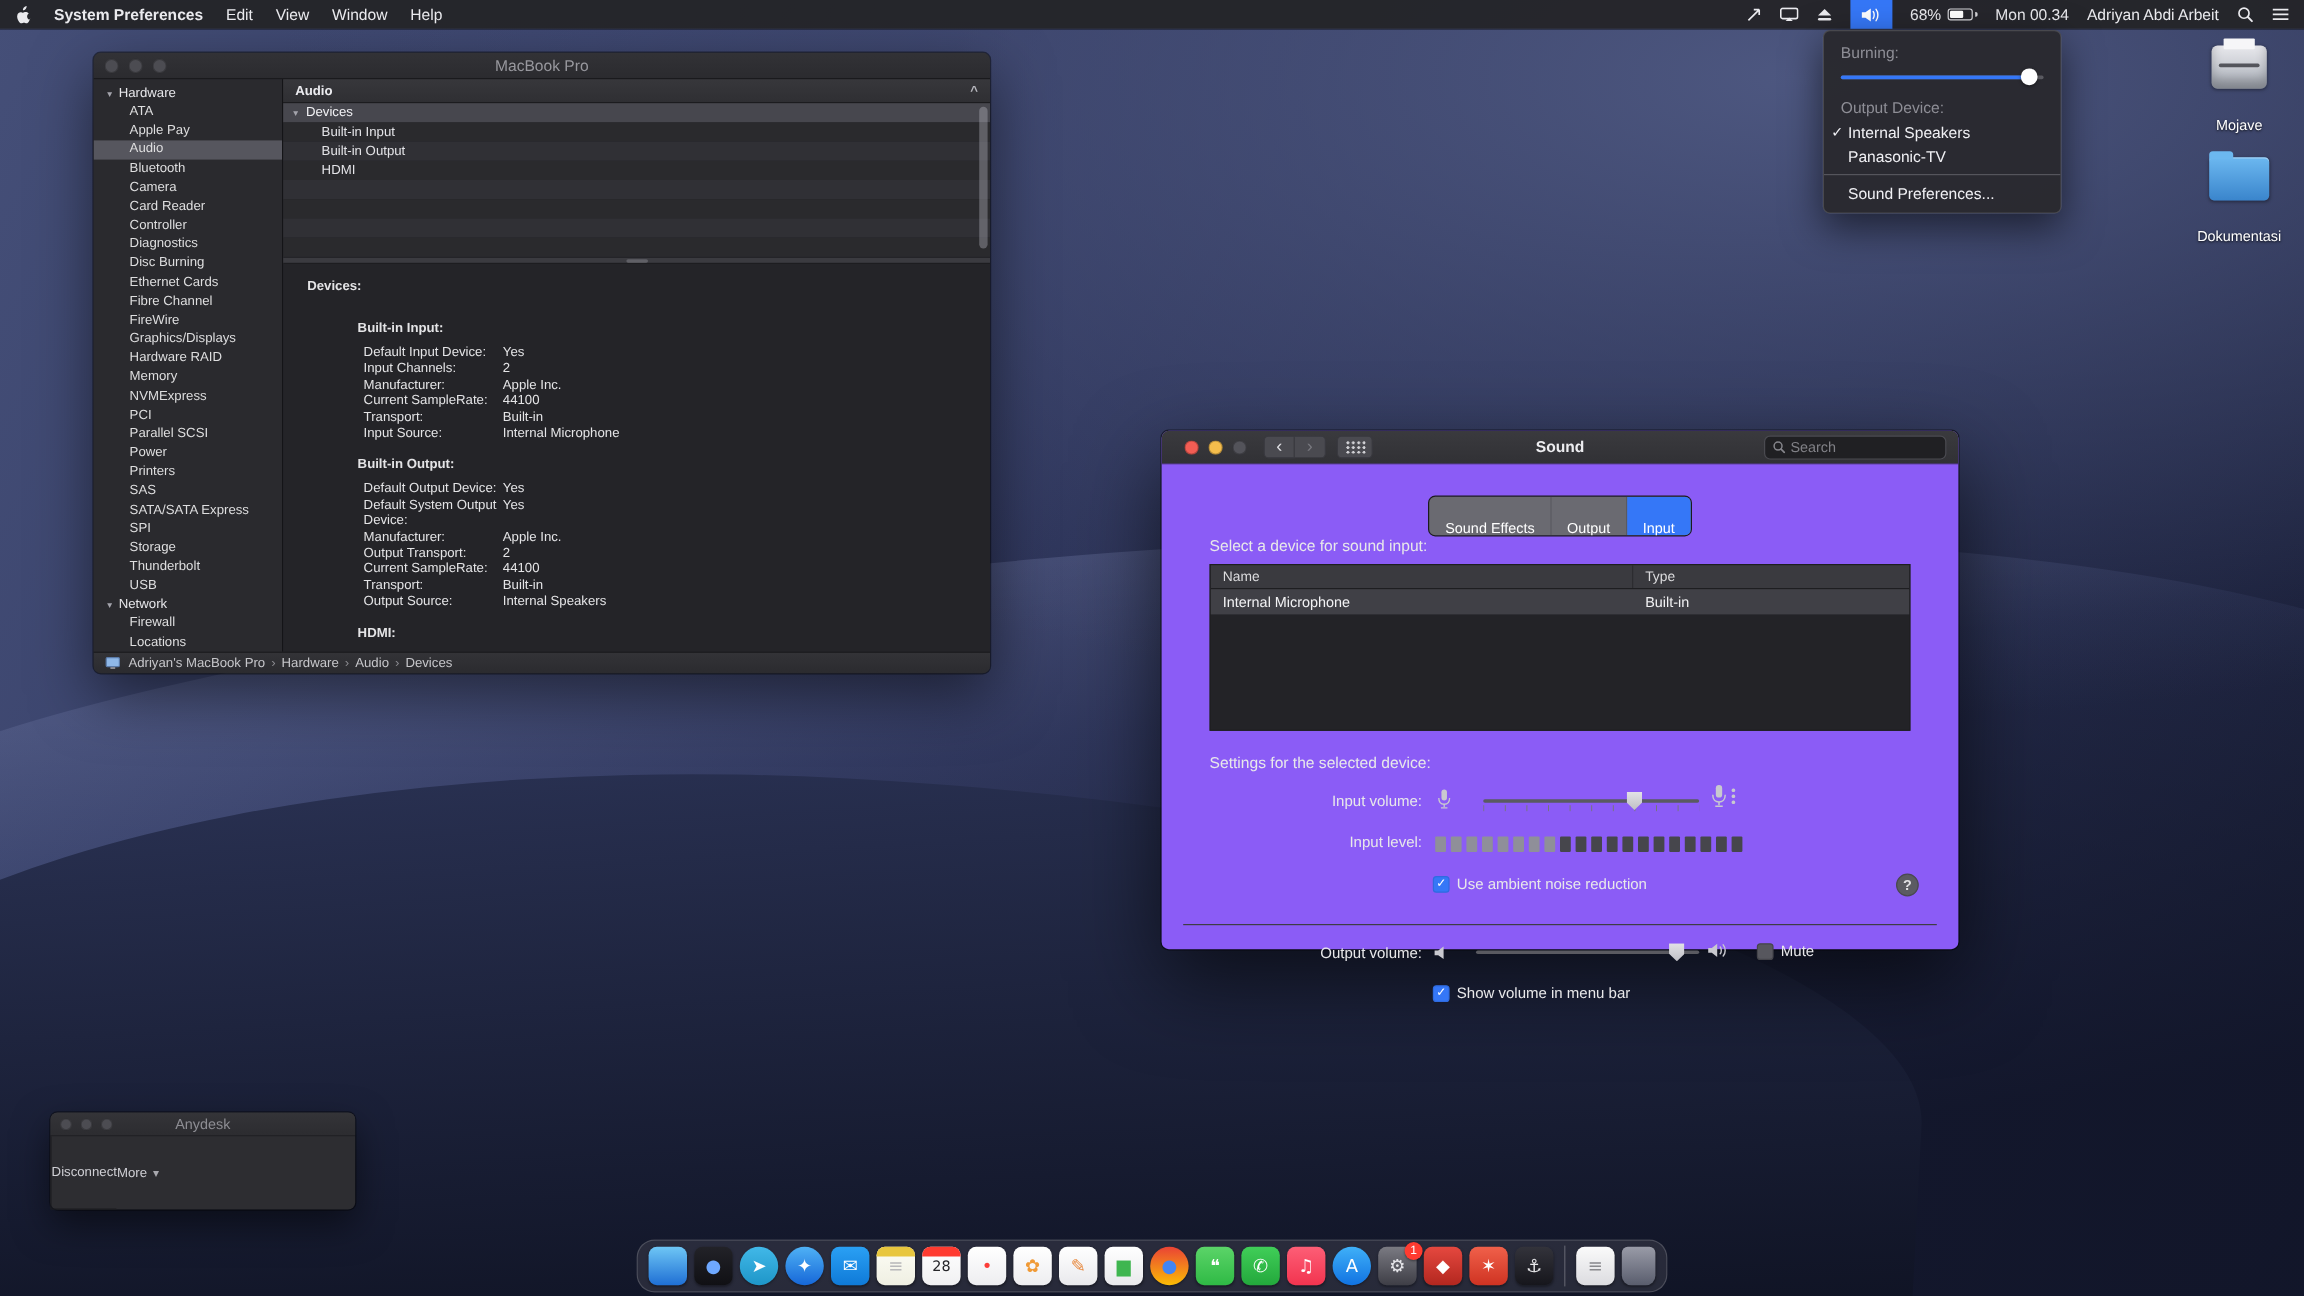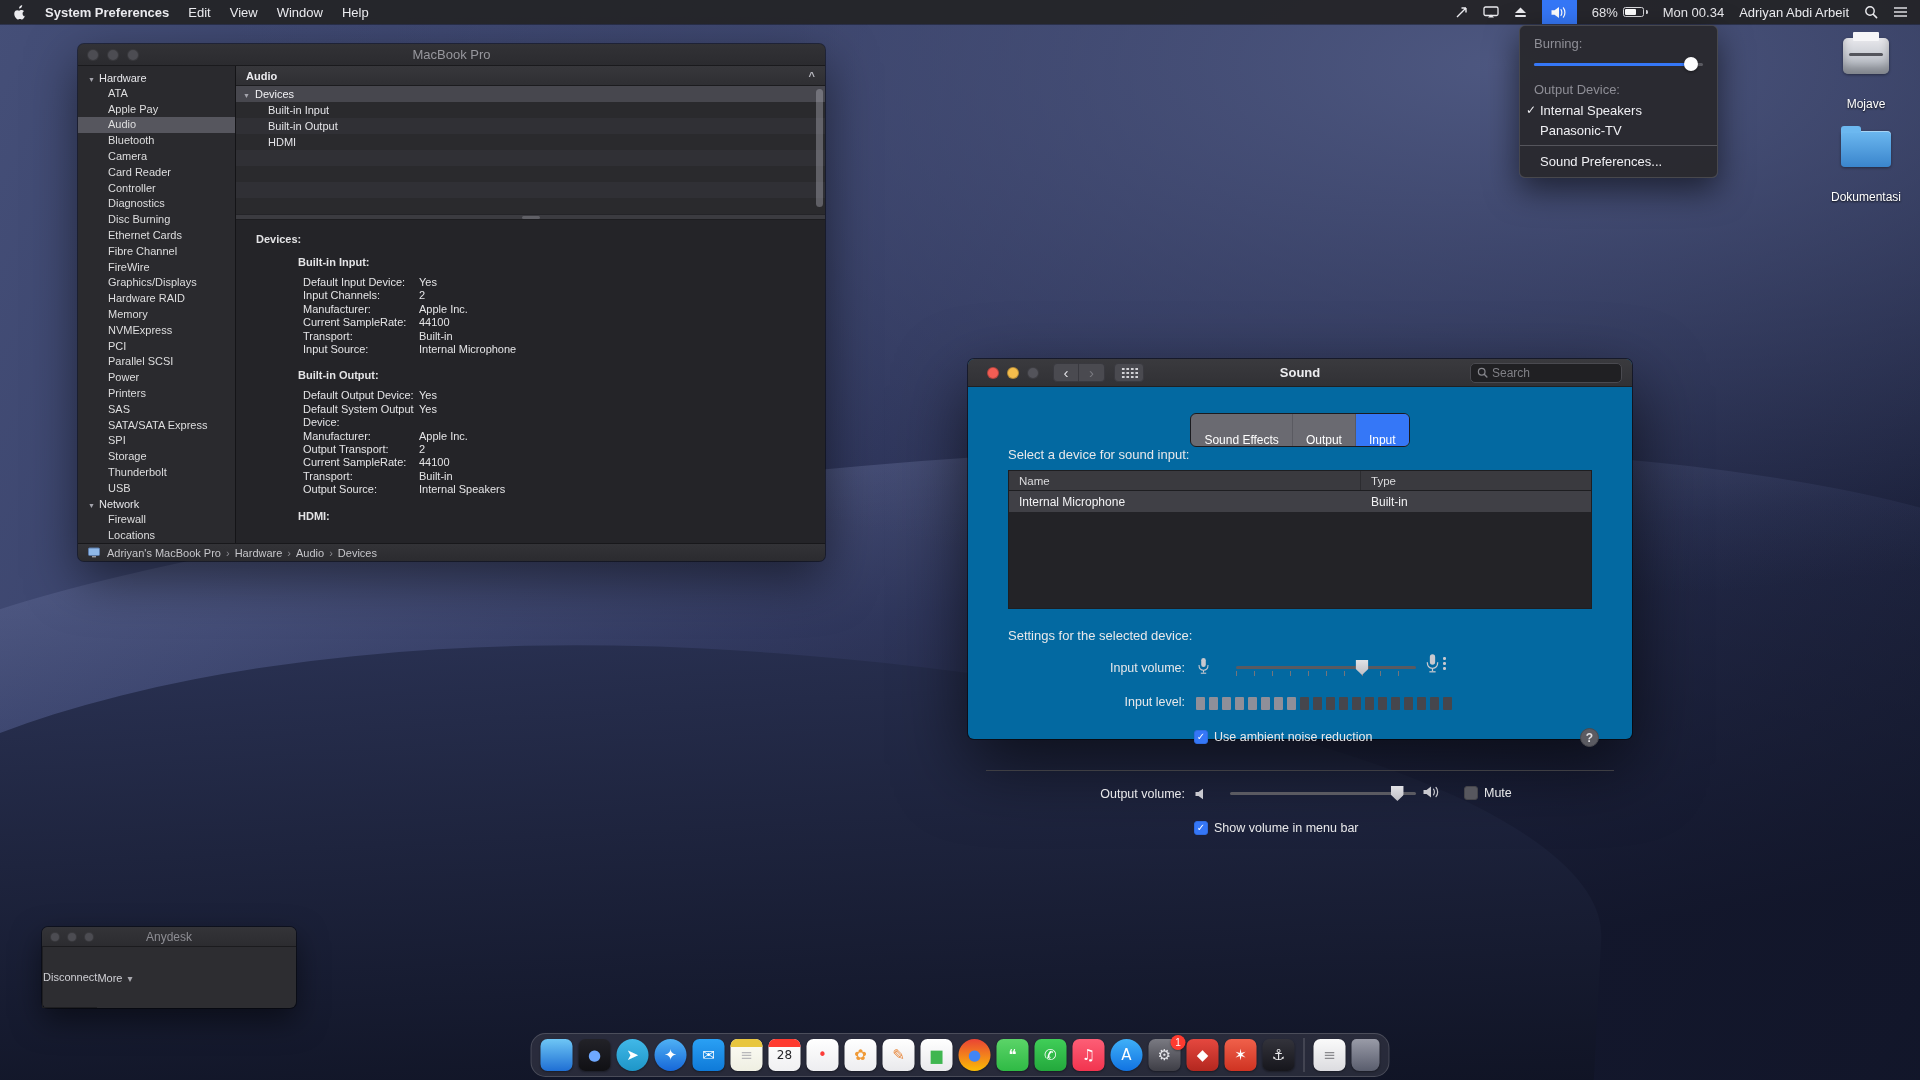--- a/index.html
+++ b/index.html
@@ -90,34 +90,34 @@
   .si-tree-row{height:16px;line-height:16px;padding-left:32px;font-size:11px;color:#e4e4e8;white-space:nowrap}
   .si-tree-rows .si-tree-row:nth-child(odd){background:#2a2a2d}
   .si-tree-rows .si-tree-row:nth-child(even){background:#303035}
   .stripe-a{height:16px;background:#2a2a2d}
   .stripe-b{height:16px;background:#303035}
   .si-scroll{position:absolute;right:2px;top:3px;width:7px;height:118px;background:rgba(195,195,205,0.35);border-radius:4px}
   .si-splitter{height:6px;flex:0 0 auto;background:#3b3b40;border-top:1px solid #242428;border-bottom:1px solid #1d1d20;
     display:flex;align-items:center;justify-content:center}
   .si-splitter::after{content:"";width:18px;height:3px;border-radius:2px;background:#606066}
   .si-details{flex:1;background:#242428;padding:13px 0 0 20px;font-size:11px;color:#e4e4e6;overflow:hidden}
-  .det-heading{font-weight:700;margin-bottom:11px}
+  .det-heading{font-weight:700;margin-bottom:23px}
   .det-section{margin-left:42px;margin-bottom:13px}
   .det-title{font-weight:700;margin-bottom:8px}
   .det-rows{margin-left:5px}
   .det-row{display:flex;line-height:13.4px}
   .det-key{width:116px;flex:0 0 auto}
   .si-statusbar{flex:0 0 auto;height:18px;background:linear-gradient(#333337,#2b2b2f);border-top:1px solid #18181b;
     border-radius:0 0 6px 6px;display:flex;align-items:center;gap:6px;padding-left:9px;font-size:11px;color:#c6c6ca}
   .si-crumbs{display:flex;align-items:center}
   .crumb{white-space:nowrap}
   .crumb+.crumb::before{content:"›";margin:0 5px;color:#8b8b91}
 
   
-  .sound-window{position:absolute;left:968px;top:359px;width:664px;height:380px;background:#0369a1;border-radius:6px;
+  .sound-window{position:absolute;left:968px;top:359px;width:664px;height:432px;background:#8b5cf6;border-radius:6px;
     box-shadow:0 26px 70px rgba(0,0,0,0.62),0 0 0 1px rgba(0,0,0,0.5);z-index:20}
   .snd-titlebar{position:absolute;top:0;left:0;right:0;height:28px;background:linear-gradient(#3a3a3e,#313135);
     border-bottom:1px solid #202023;border-radius:6px 6px 0 0;display:flex;align-items:center;padding:0 10px}
   .snd-title{position:absolute;left:0;right:0;text-align:center;font-size:13px;font-weight:600;color:#ededf0}
   .nav-group{display:flex;margin-left:14px;position:relative;z-index:2}
   .nav-btn{width:26px;height:19px;background:#4a4a50;border:1px solid #39393f;display:flex;align-items:center;
     justify-content:center;font-size:15px;color:#e2e2e6;line-height:1}
   .nav-back{border-radius:4px 0 0 4px}
   .nav-back::before{content:"‹"}
   .nav-fwd{border-radius:0 4px 4px 0;border-left:none;color:#7a7a80}

